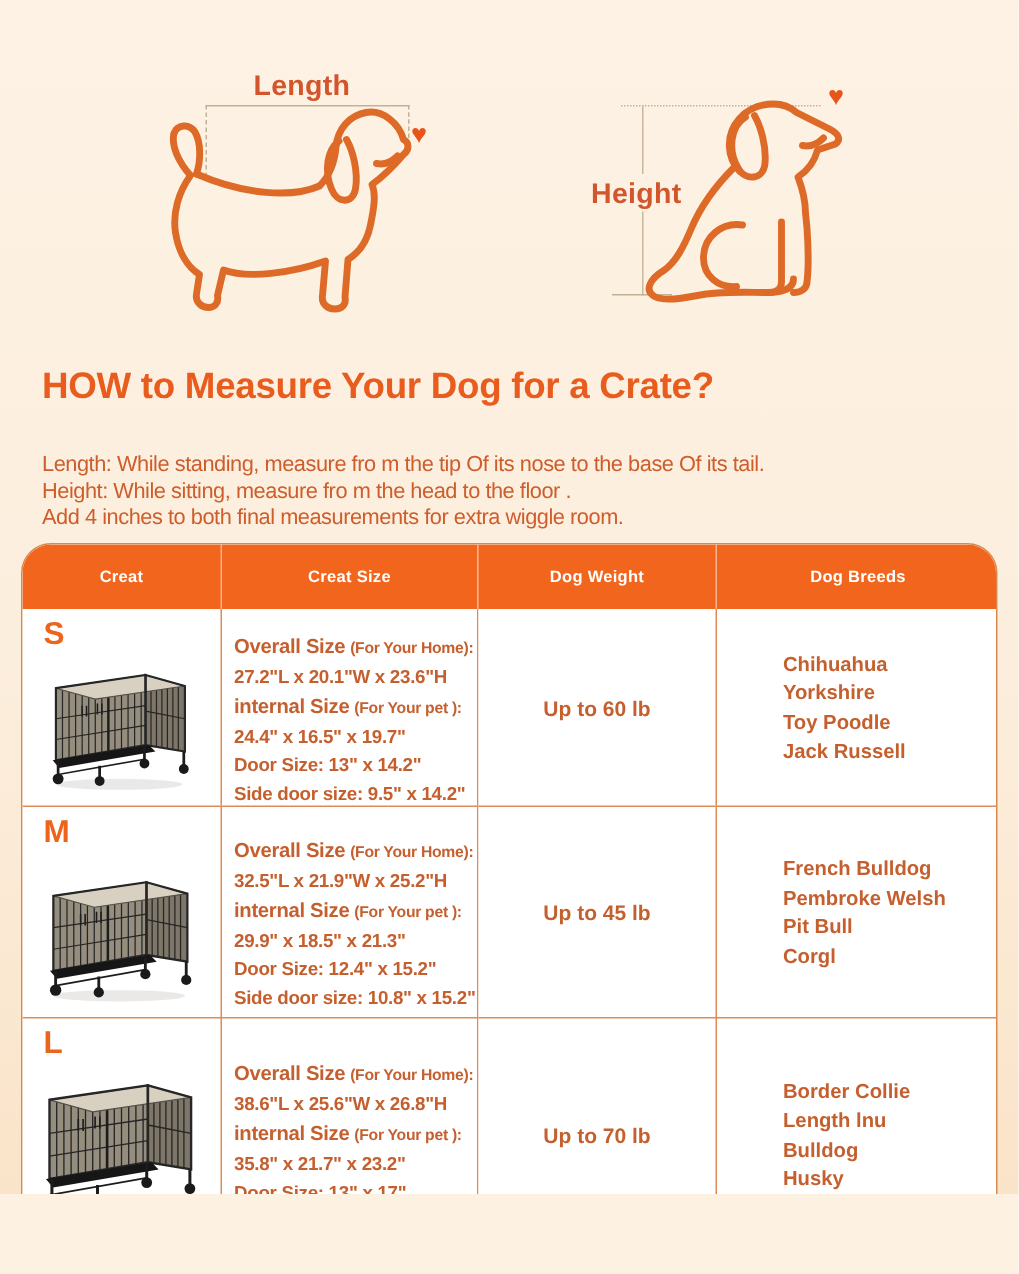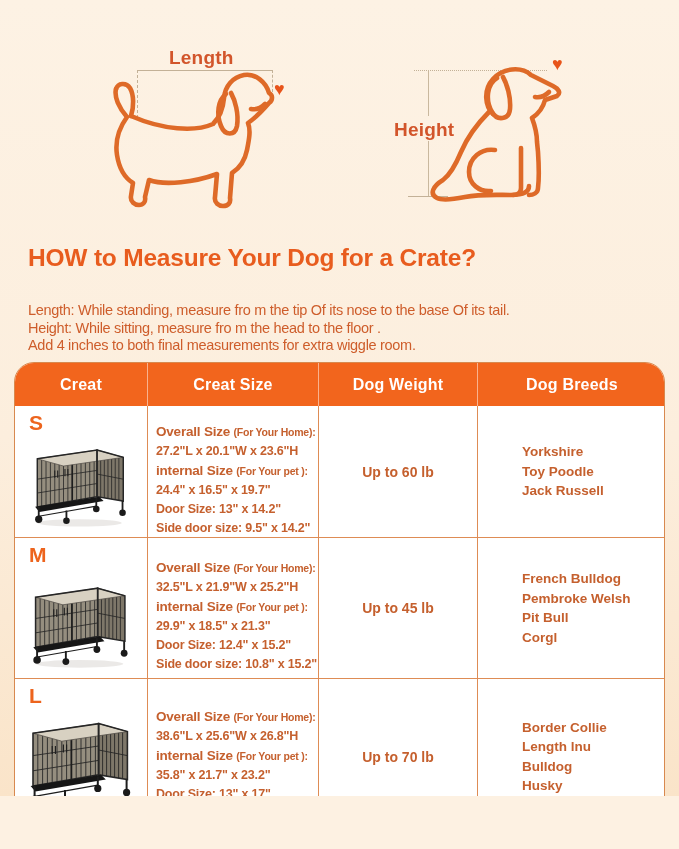--- a/index.html
+++ b/index.html
@@ -20,21 +20,21 @@
 
   
   .title{position:absolute;left:28px;top:244px;font-size:24.5px;font-weight:bold;color:#E85C1E;letter-spacing:-.2px;}
   .instr{position:absolute;left:28px;top:302px;font-size:14.5px;font-weight:normal;color:#CE5D2B;
          line-height:17.5px;letter-spacing:-.3px;}
 
   
   .sizetable{position:absolute;left:14px;top:362px;width:651px;height:473px;background:#fff;
              border:1.5px solid #D8894F;border-radius:20px;overflow:hidden;box-sizing:border-box;
              display:grid;grid-template-columns:133px 171px 159px 188px;grid-template-rows:43px 131px 141px 1fr;}
-  .hcell{background:#F2651D;color:#fff;font-size:16px;font-weight:bold;letter-spacing:.2px;
+  .hcell{background:#F2651D;color:#fff;font-size:11px;font-weight:bold;letter-spacing:.2px;
          display:flex;align-items:center;justify-content:center;border-right:1px solid rgba(255,255,255,.5);}
   .hcell.last{border-right:none;}
   .cell{border-right:1px solid #DE8C55;box-sizing:border-box;position:relative;
         color:#C5602E;background:#fff;}
   .cell.last{border-right:none;}
   .rtop{border-top:1px solid #DE8C55;}
   .sml{position:absolute;top:5px;left:14px;font-size:21px;font-weight:bold;color:#ED641D;}
   .cratewrap{display:flex;justify-content:center;align-items:flex-end;height:100%;padding-bottom:8px;box-sizing:border-box;}
   .c2{display:flex;flex-direction:column;justify-content:center;padding:20px 2px 4px 8px;}
   .ln{font-size:12.5px;font-weight:bold;line-height:19px;letter-spacing:-.2px;white-space:nowrap;}
@@ -174,20 +174,21 @@
     <div class="cell c2">
       <div class="ln"><span class="b">Overall Size</span> <span class="sm">(For Your Home):</span></div>
       <div class="ln">27.2"L x 20.1"W x 23.6"H</div>
       <div class="ln"><span class="b">internal Size</span> <span class="sm">(For Your pet ):</span></div>
       <div class="ln">24.4" x 16.5" x 19.7"</div>
       <div class="ln">Door Size: 13" x 14.2"</div>
       <div class="ln">Side door size: 9.5" x 14.2"</div>
     </div>
     <div class="cell c3">Up to 60 lb</div>
     <div class="cell c4 last">
+      <div>Chihuahua</div>
       <div>Yorkshire</div>
       <div>Toy Poodle</div>
       <div>Jack Russell</div>
     </div>
 
     <div class="cell rtop">
       <span class="sml">M</span>
       <div class="cratewrap">
           <svg width="106" height="91" viewBox="0 0 140 120">
             <use href="#crate"></use>

